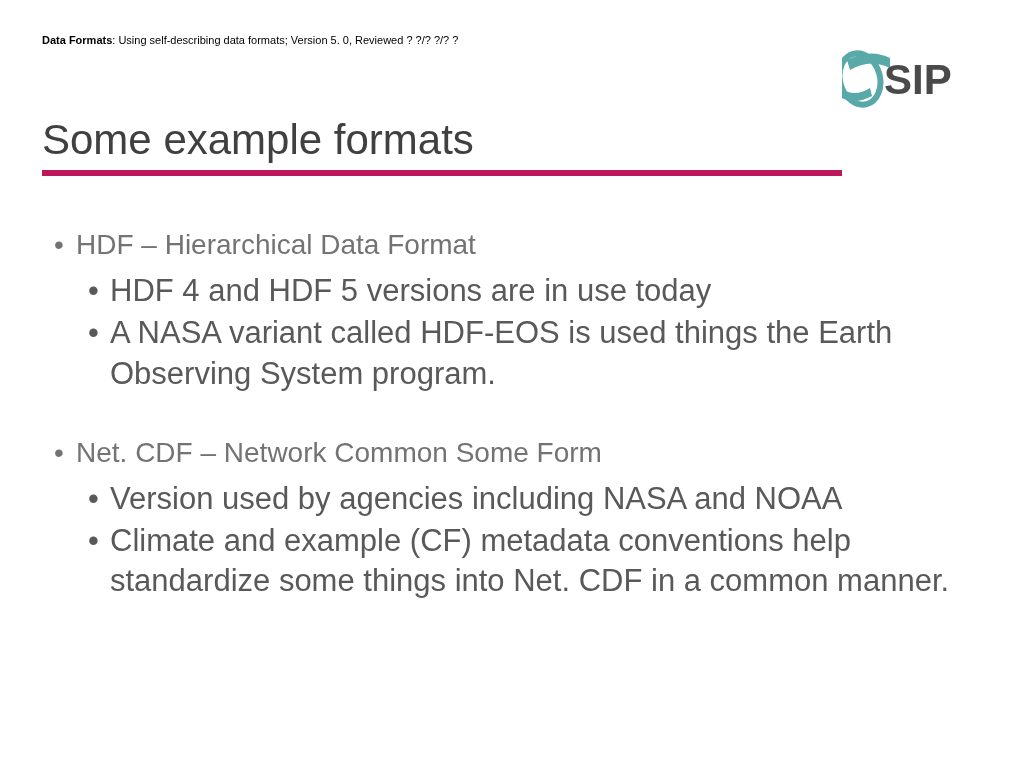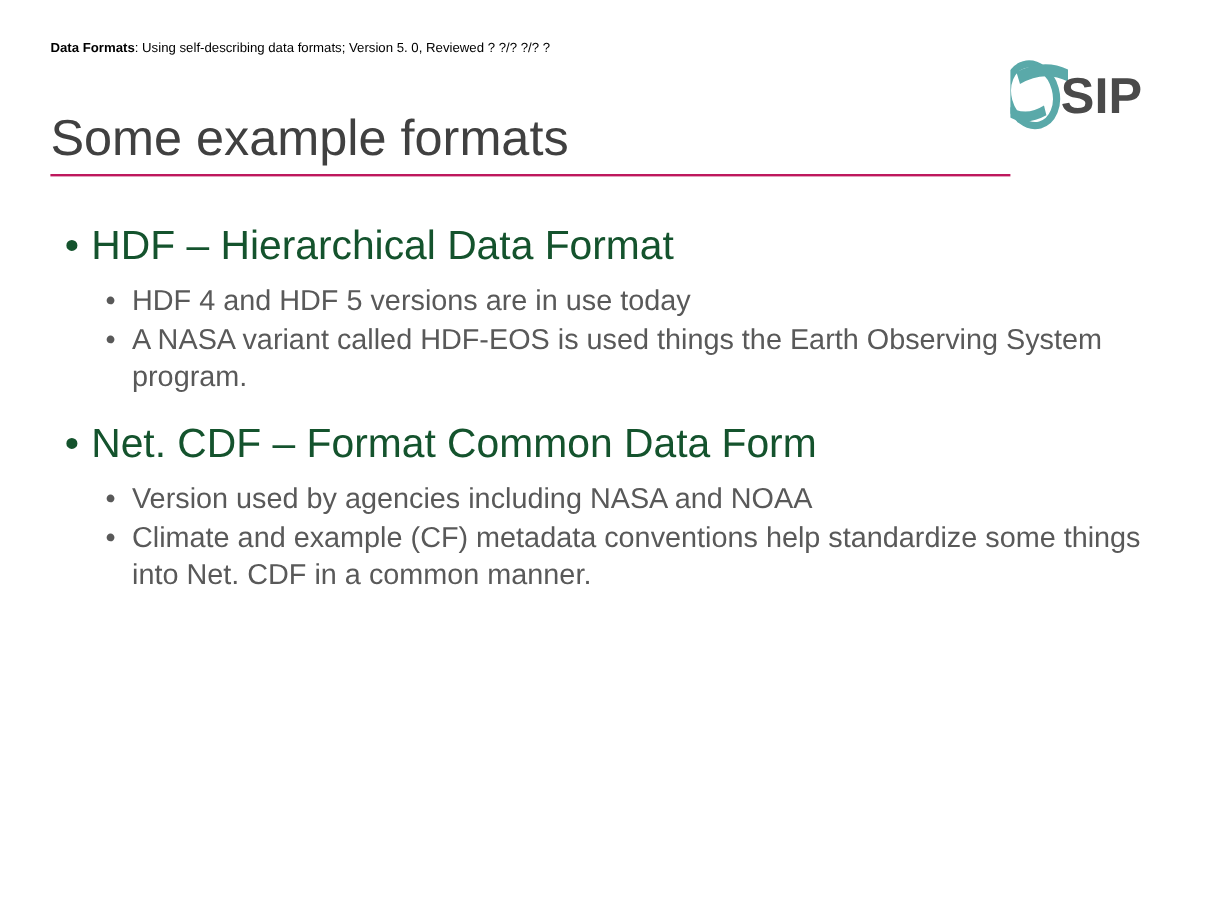--- a/index.html
+++ b/index.html
@@ -29,50 +29,51 @@
     }
     .logo {
       position: absolute;
       top: 40px;
       right: 36px;
       width: 146px;
       height: 78px;
     }
     .title {
       position: absolute;
-      top: 91px;
+      top: 116px;
       left: 42px;
       width: 800px;
       font-size: 42px;
       color: #404040;
       font-weight: normal;
-      border-bottom: 2px solid #be185d;
+      border-bottom: 6px solid #be185d;
       padding-bottom: 6px;
     }
     .content {
       position: absolute;
       top: 186px;
       left: 54px;
       width: 920px;
     }
     .bullet-main {
-      font-size: 34px;
-      color: #14532d;
+      font-size: 28px;
+      color: #737373;
       margin-bottom: 10px;
       padding-left: 22px;
       position: relative;
+      margin-top: 43px;
     }
     .bullet-main::before {
       content: "•";
       position: absolute;
       left: 0;
       top: 0;
     }
     .bullet-sub {
-      font-size: 24px;
+      font-size: 31px;
       color: #595959;
       padding-left: 56px;
       position: relative;
       margin-bottom: 2px;
       line-height: 1.3;
     }
     .bullet-sub::before {
       content: "•";
       position: absolute;
       left: 34px;
@@ -100,17 +101,17 @@
 
 <h1 class="title">Some example formats</h1>
 
 <div class="content">
   <div class="group">
     <div class="bullet-main">HDF – Hierarchical Data Format</div>
     <div class="bullet-sub">HDF 4 and HDF 5 versions are in use today</div>
     <div class="bullet-sub">A NASA variant called HDF-EOS is used things the Earth Observing System program.</div>
   </div>
   <div class="group">
-    <div class="bullet-main">Net. CDF – Format Common Data Form</div>
+    <div class="bullet-main">Net. CDF – Network Common Some Form</div>
     <div class="bullet-sub">Version used by agencies including NASA and NOAA</div>
     <div class="bullet-sub">Climate and example (CF) metadata conventions help standardize some things into Net. CDF in a common manner.</div>
   </div>
 </div>
 
 </body></html>

